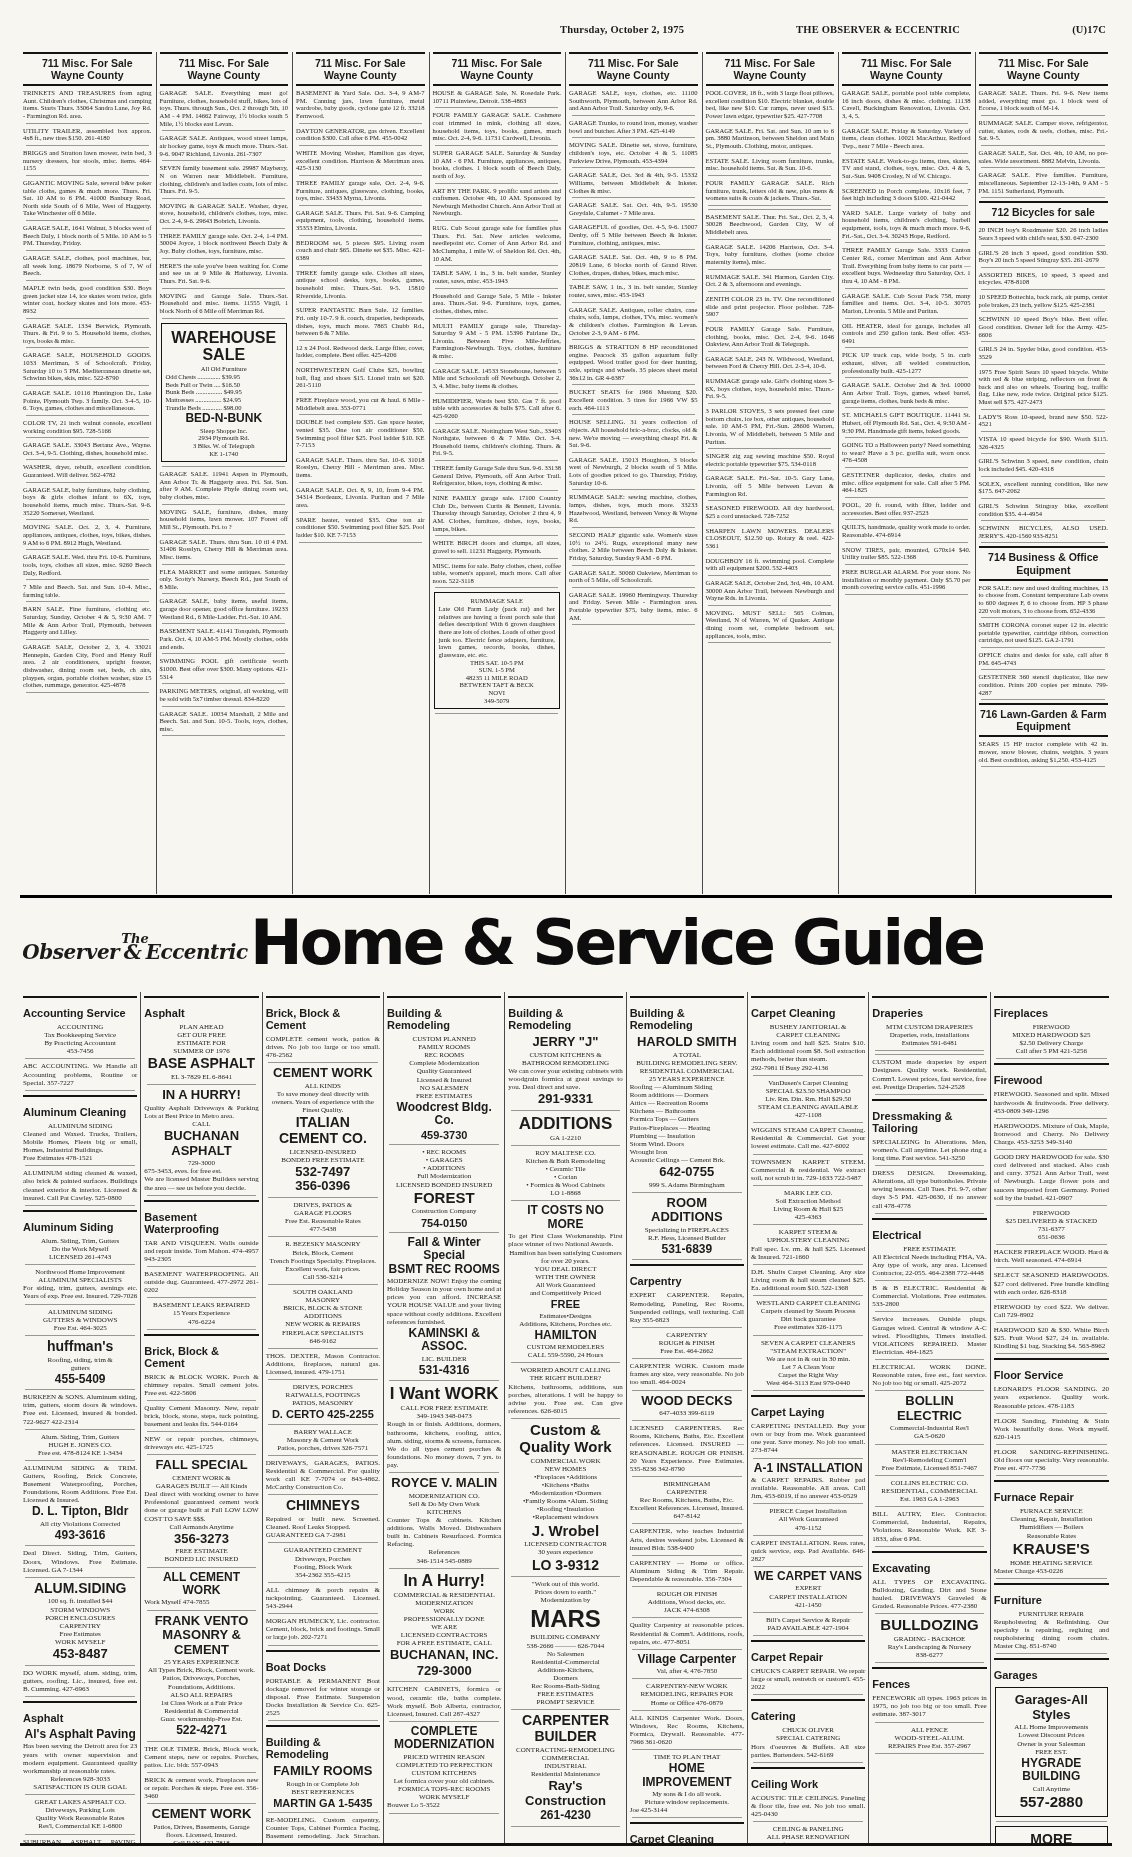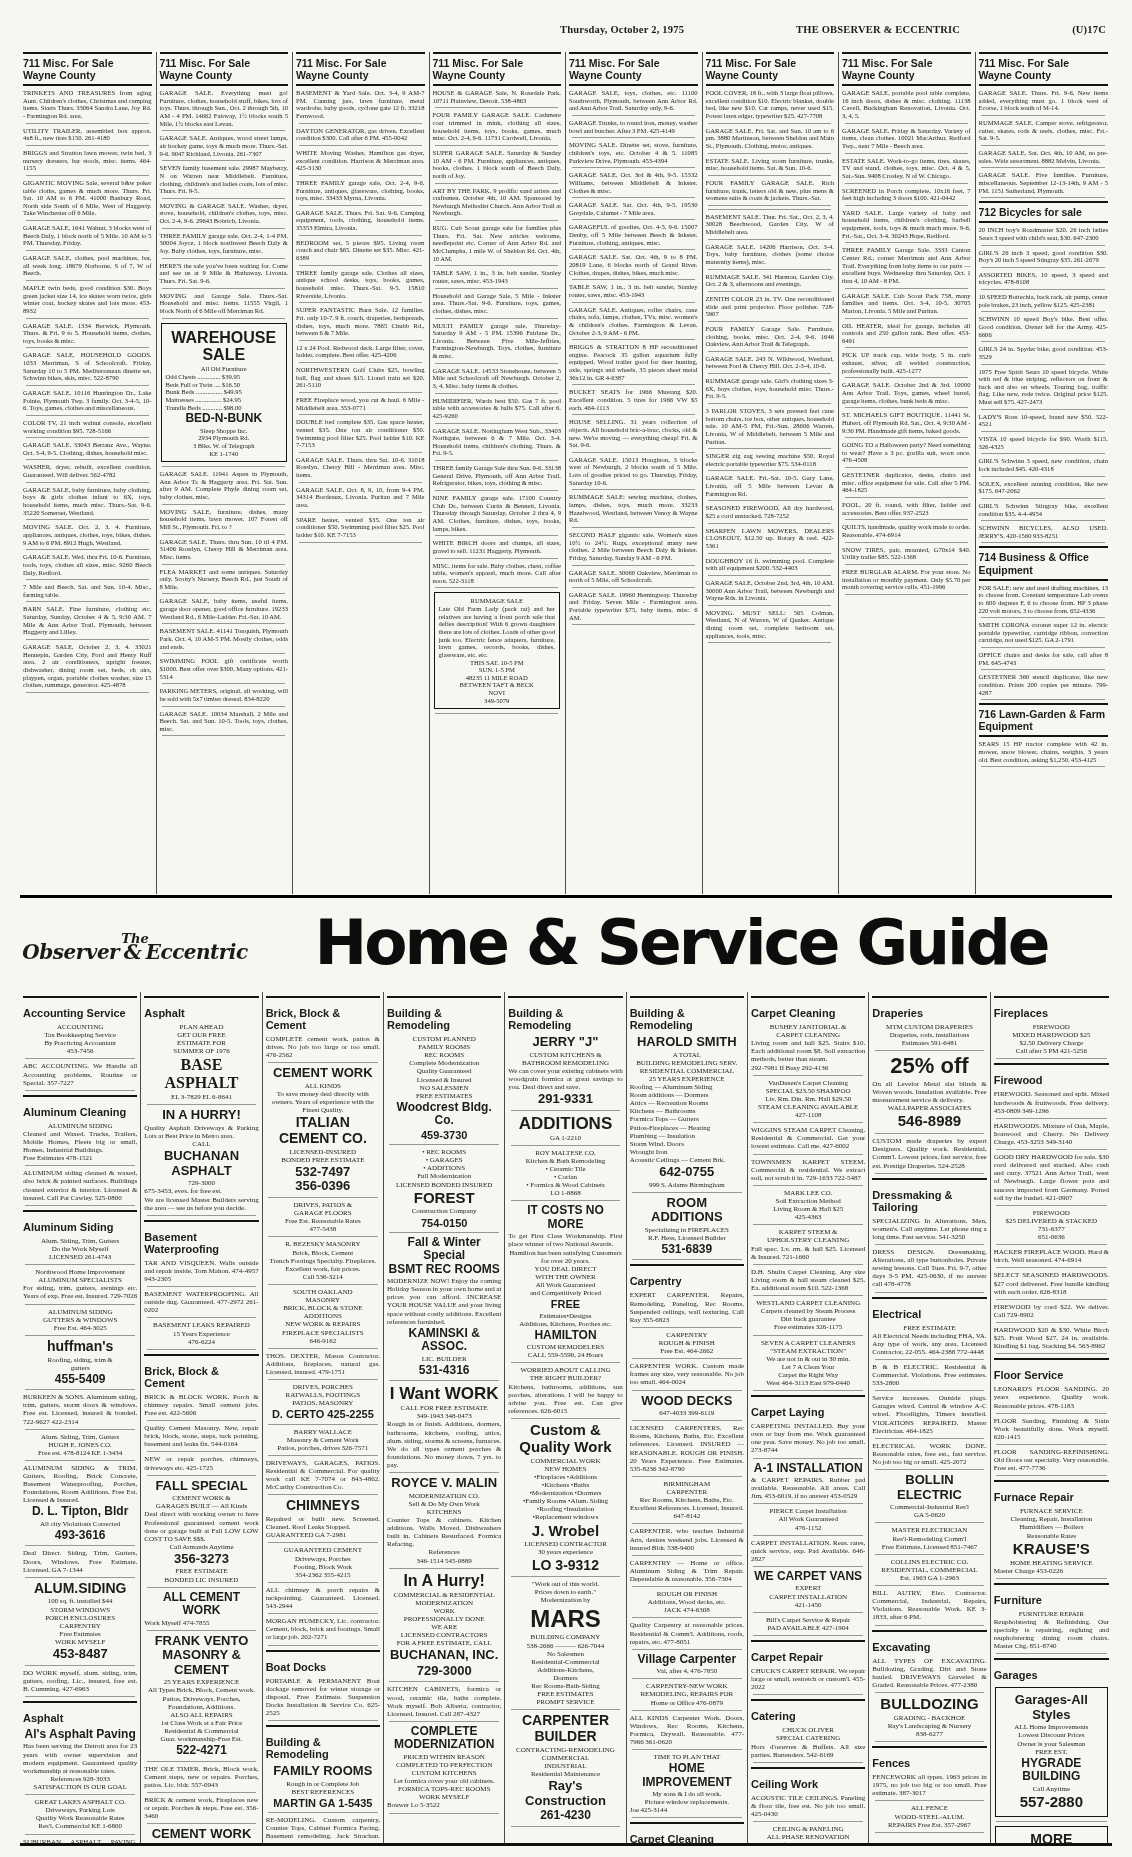--- a/index.html
+++ b/index.html
@@ -25,21 +25,21 @@
   #sg-columns{
     position:absolute;top:992px;left:20px;right:20px;height:851px;
     display:grid;grid-template-columns:repeat(9,1fr);overflow:hidden;
     border-bottom:3px solid #111;
   }
   .gcol{border-right:1px solid #4a4a4a;padding:0 3px;overflow:hidden;}
   .gcol:last-child{border-right:none;}
   
   .sec{
     border-top:2px solid #141414;border-bottom:2px solid #141414;
-    text-align:left;font-family:"Liberation Sans",sans-serif;font-weight:700;
+    text-align:center;font-family:"Liberation Sans",sans-serif;font-weight:700;
     font-size:10.5px;line-height:1.15;padding:3px 0;margin:0 0 3px;white-space:pre-line;
   }
   .cat{
     font-family:"Liberation Sans",sans-serif;font-weight:700;font-size:11px;
     border-top:2px solid #141414;padding:9px 0 2px;margin:4px 0 2px;
   }
   .ad{margin:1px 0 2px;}
   .box{border:1.5px solid #141414;padding:4px 4px;margin:4px 1px;}
   .sep{border-top:1px solid #9a9892;margin:3px auto;width:96%;}
   .bd{
@@ -54,21 +54,21 @@
   }
   
   #banner{
     position:absolute;top:895px;left:20px;right:20px;height:97px;
     border-top:3px solid #000;display:flex;align-items:center;
   }
   .logo{width:230px;text-align:center;font-family:"DejaVu Serif",serif;font-weight:bold;line-height:1;}
   .logo .the{display:block;font-size:13px;font-style:italic;margin-bottom:-3px;}
   .logo .name{font-size:20px;font-style:italic;letter-spacing:-.5px;}
   .gtitle{
-    flex:1;text-align:center;font-family:"DejaVu Sans",sans-serif;
+    flex:1;text-align:left;font-family:"DejaVu Sans",sans-serif;
     font-weight:800;font-size:63px;letter-spacing:-3px;margin-top:-8px;color:#0d0d0d;
   }
 </style>
 </head>
 <body>
 
 <div class="dateline">
   <span>Thursday, October 2, 1975</span>
   <span>THE OBSERVER &amp; ECCENTRIC</span>
   <span>(U)17C</span>
@@ -816,21 +816,21 @@
         <div class="bd">SUBURBAN ASPHALT PAVING. Construction, repair, resurfacing of driveways &amp; parking lots. 522-2107 or 676-5630</div>
       </div>
     </div>
     <div class="gcol">
       <div class="cat">Asphalt</div>
       <div class="ad">
         <div class="bd ctr">PLAN AHEAD
 GET OUR FREE
 ESTIMATE FOR
 SUMMER OF 1976</div>
-        <div class="hl" style="font-size: 16px; font-family: Liberation Serif, serif;">BASE ASPHALT</div>
+        <div class="hl" style="font-size: 14px;">BASE ASPHALT</div>
         <div class="bd ctr">EL 3-7829          EL 6-8641</div>
       </div>
       <div class="sep"></div>
       <div class="ad">
         <div class="hl" style="font-size: 13px;">IN A HURRY!</div>
         <div class="bd">Quality Asphalt Driveways &amp; Parking Lots at Best Price in Metro area.</div>
         <div class="bd ctr">CALL</div>
         <div class="hl" style="font-size: 13px;">BUCHANAN ASPHALT</div>
         <div class="bd ctr">729-3000</div>
         <div class="bd">675-3453, eves. for free est.
@@ -1416,26 +1416,20 @@
       <div class="sep"></div>
     </div>
     <div class="gcol">
       <div class="cat">Draperies</div>
       <div class="ad">
         <div class="bd ctr">MTM CUSTOM DRAPERIES
 Draperies, rods, installations
 Estimates           591-6481</div>
       </div>
       <div class="sep"></div>
-      <div class="ad">
-        <div class="hl" style="font-size: 22px;">25% off</div>
-        <div class="bd">On all Levelor Metal slat blinds &amp; Woven woods. Insulation available. Free measurement service &amp; delivery.</div>
-        <div class="bd ctr">WALLPAPER ASSOCIATES</div>
-        <div class="hl" style="font-size: 15px;">546-8989</div>
-      </div>
       <div class="sep"></div>
       <div class="ad">
         <div class="bd">CUSTOM made draperies by expert Designers. Quality work. Residential, Comm'l. Lowest prices, fast service, free est. Prestige Draperies. 524-2528</div>
       </div>
       <div class="sep"></div>
       <div class="cat">Dressmaking &amp; Tailoring</div>
       <div class="ad">
         <div class="bd">SPECIALIZING In Alterations. Men, women's. Call anytime. Let phone ring a long time. Fast service. 541-3250</div>
       </div>
       <div class="sep"></div>

